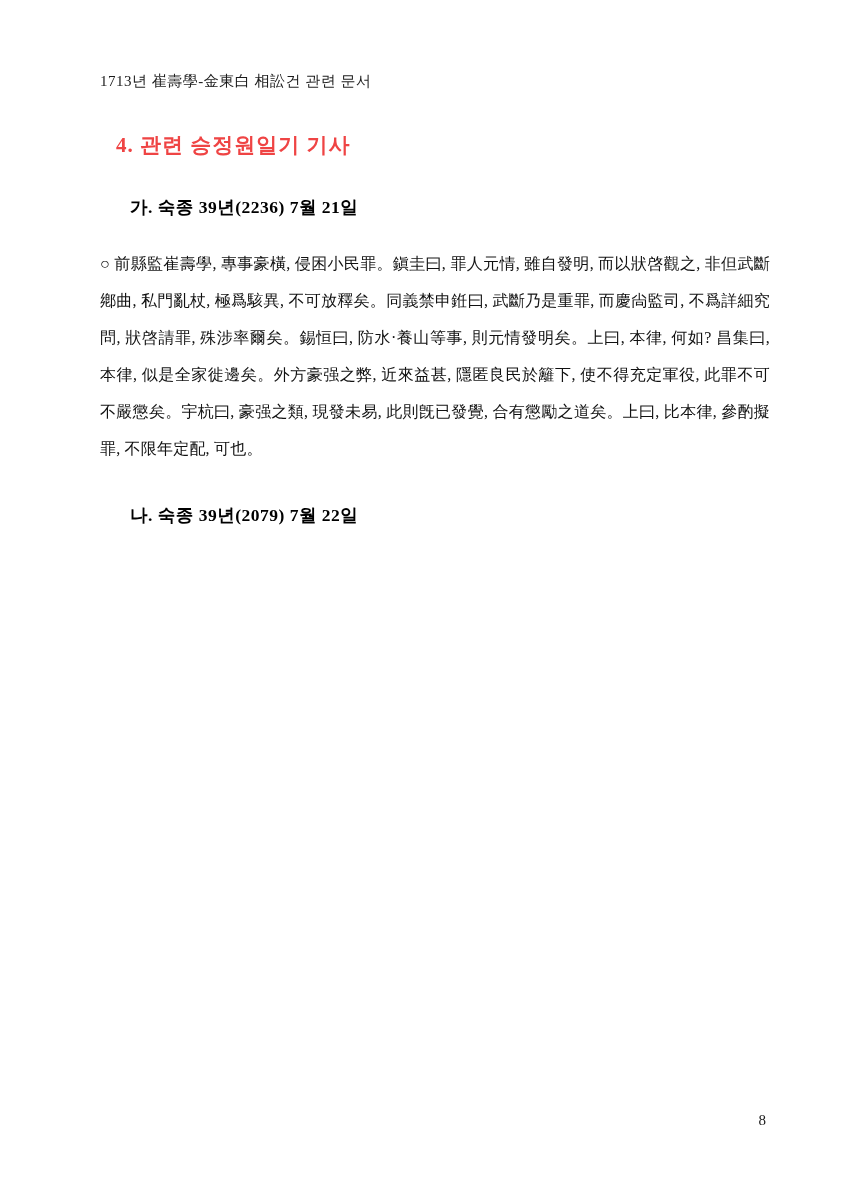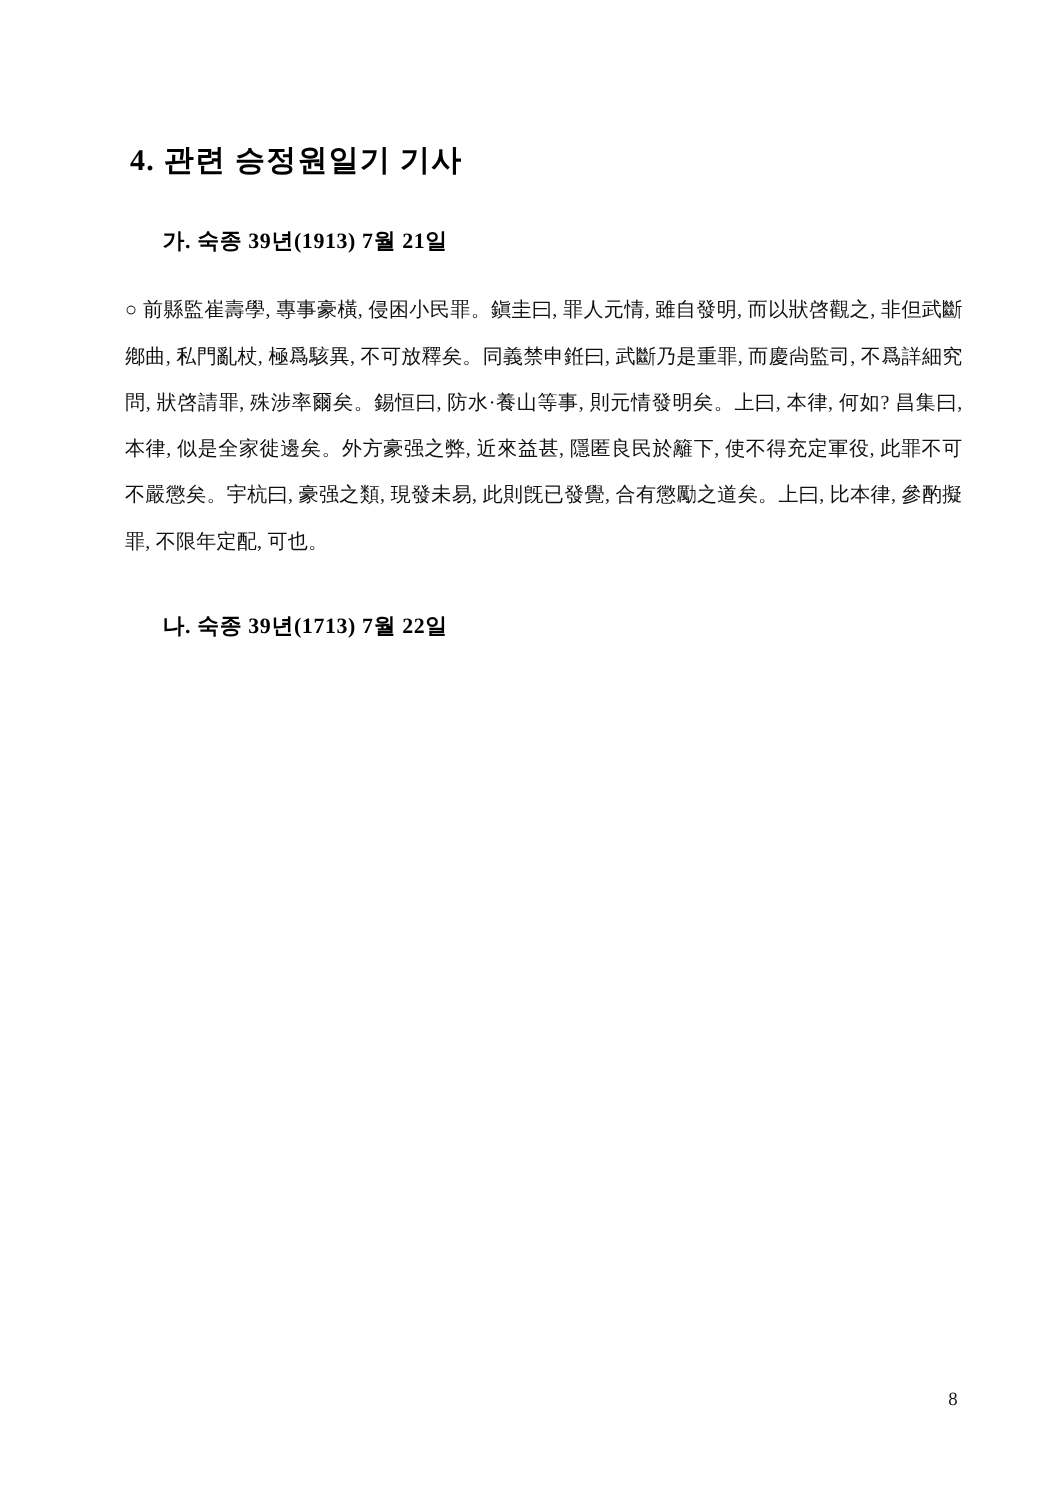--- a/index.html
+++ b/index.html
@@ -23,25 +23,25 @@
     box-sizing: border-box;
     padding: 72px 78px 0 100px;
   }
   .doc-header {
     font-size: 15px;
     letter-spacing: 0.5px;
     margin: 0 0 0 0;
     color: #1a1a1a;
   }
   .doc-title {
-    font-size: 24px;
+    font-size: 21px;
     font-weight: bold;
     letter-spacing: 1px;
-    margin: 40px 0 0 4px;
-    color: #000000;
+    margin: 40px 0 0 16px;
+    color: #ef4444;
   }
   .section { margin: 0; }
   .section-heading {
     font-size: 17.5px;
     font-weight: bold;
     letter-spacing: 0.5px;
     margin: 36px 0 0 30px;
     color: #000000;
   }
   .section-meta {
@@ -67,28 +67,29 @@
     top: 1112px;
     font-size: 15px;
     color: #1a1a1a;
   }
 </style>
 </head>
 <body>
 
 <div class="page">
 
+  <div class="doc-header">1713년 崔壽學-金東白 相訟건 관련 문서</div>
 
   <h1 class="doc-title">4. 관련 승정원일기 기사</h1>
 
   <div class="section">
-    <h2 class="section-heading">가. 숙종 39년(1913) 7월 21일</h2>
+    <h2 class="section-heading">가. 숙종 39년(2236) 7월 21일</h2>
     <p class="section-body gap-before"><span>○ 前縣監崔壽學, 專事豪橫, 侵困小民罪。鎭圭曰, 罪人元情, 雖自發明, 而以狀啓觀之, 非但武斷鄕曲, 私門亂杖, 極爲駭異, 不可放釋矣。同義禁申銋曰, 武斷乃是重罪, 而慶尙監司, 不爲詳細究問, 狀啓請罪, 殊涉率爾矣。錫恒曰, 防水·養山等事, 則元情發明矣。上曰, 本律, 何如? 昌集曰, 本律, 似是全家徙邊矣。外方豪强之弊, 近來益甚, 隱匿良民於籬下, 使不得充定軍役, 此罪不可不嚴懲矣。宇杭曰, 豪强之類, 現發未易, 此則旣已發覺, 合有懲勵之道矣。上曰, 比本律, 參酌擬罪, 不限年定配, 可也。</span></p>
   </div>
 
   <div class="section">
-    <h2 class="section-heading">나. 숙종 39년(1713) 7월 22일</h2>
+    <h2 class="section-heading">나. 숙종 39년(2079) 7월 22일</h2>
   </div>
 
 
   <div class="page-number">8</div>
 
 </div>
 
 </body></html>

